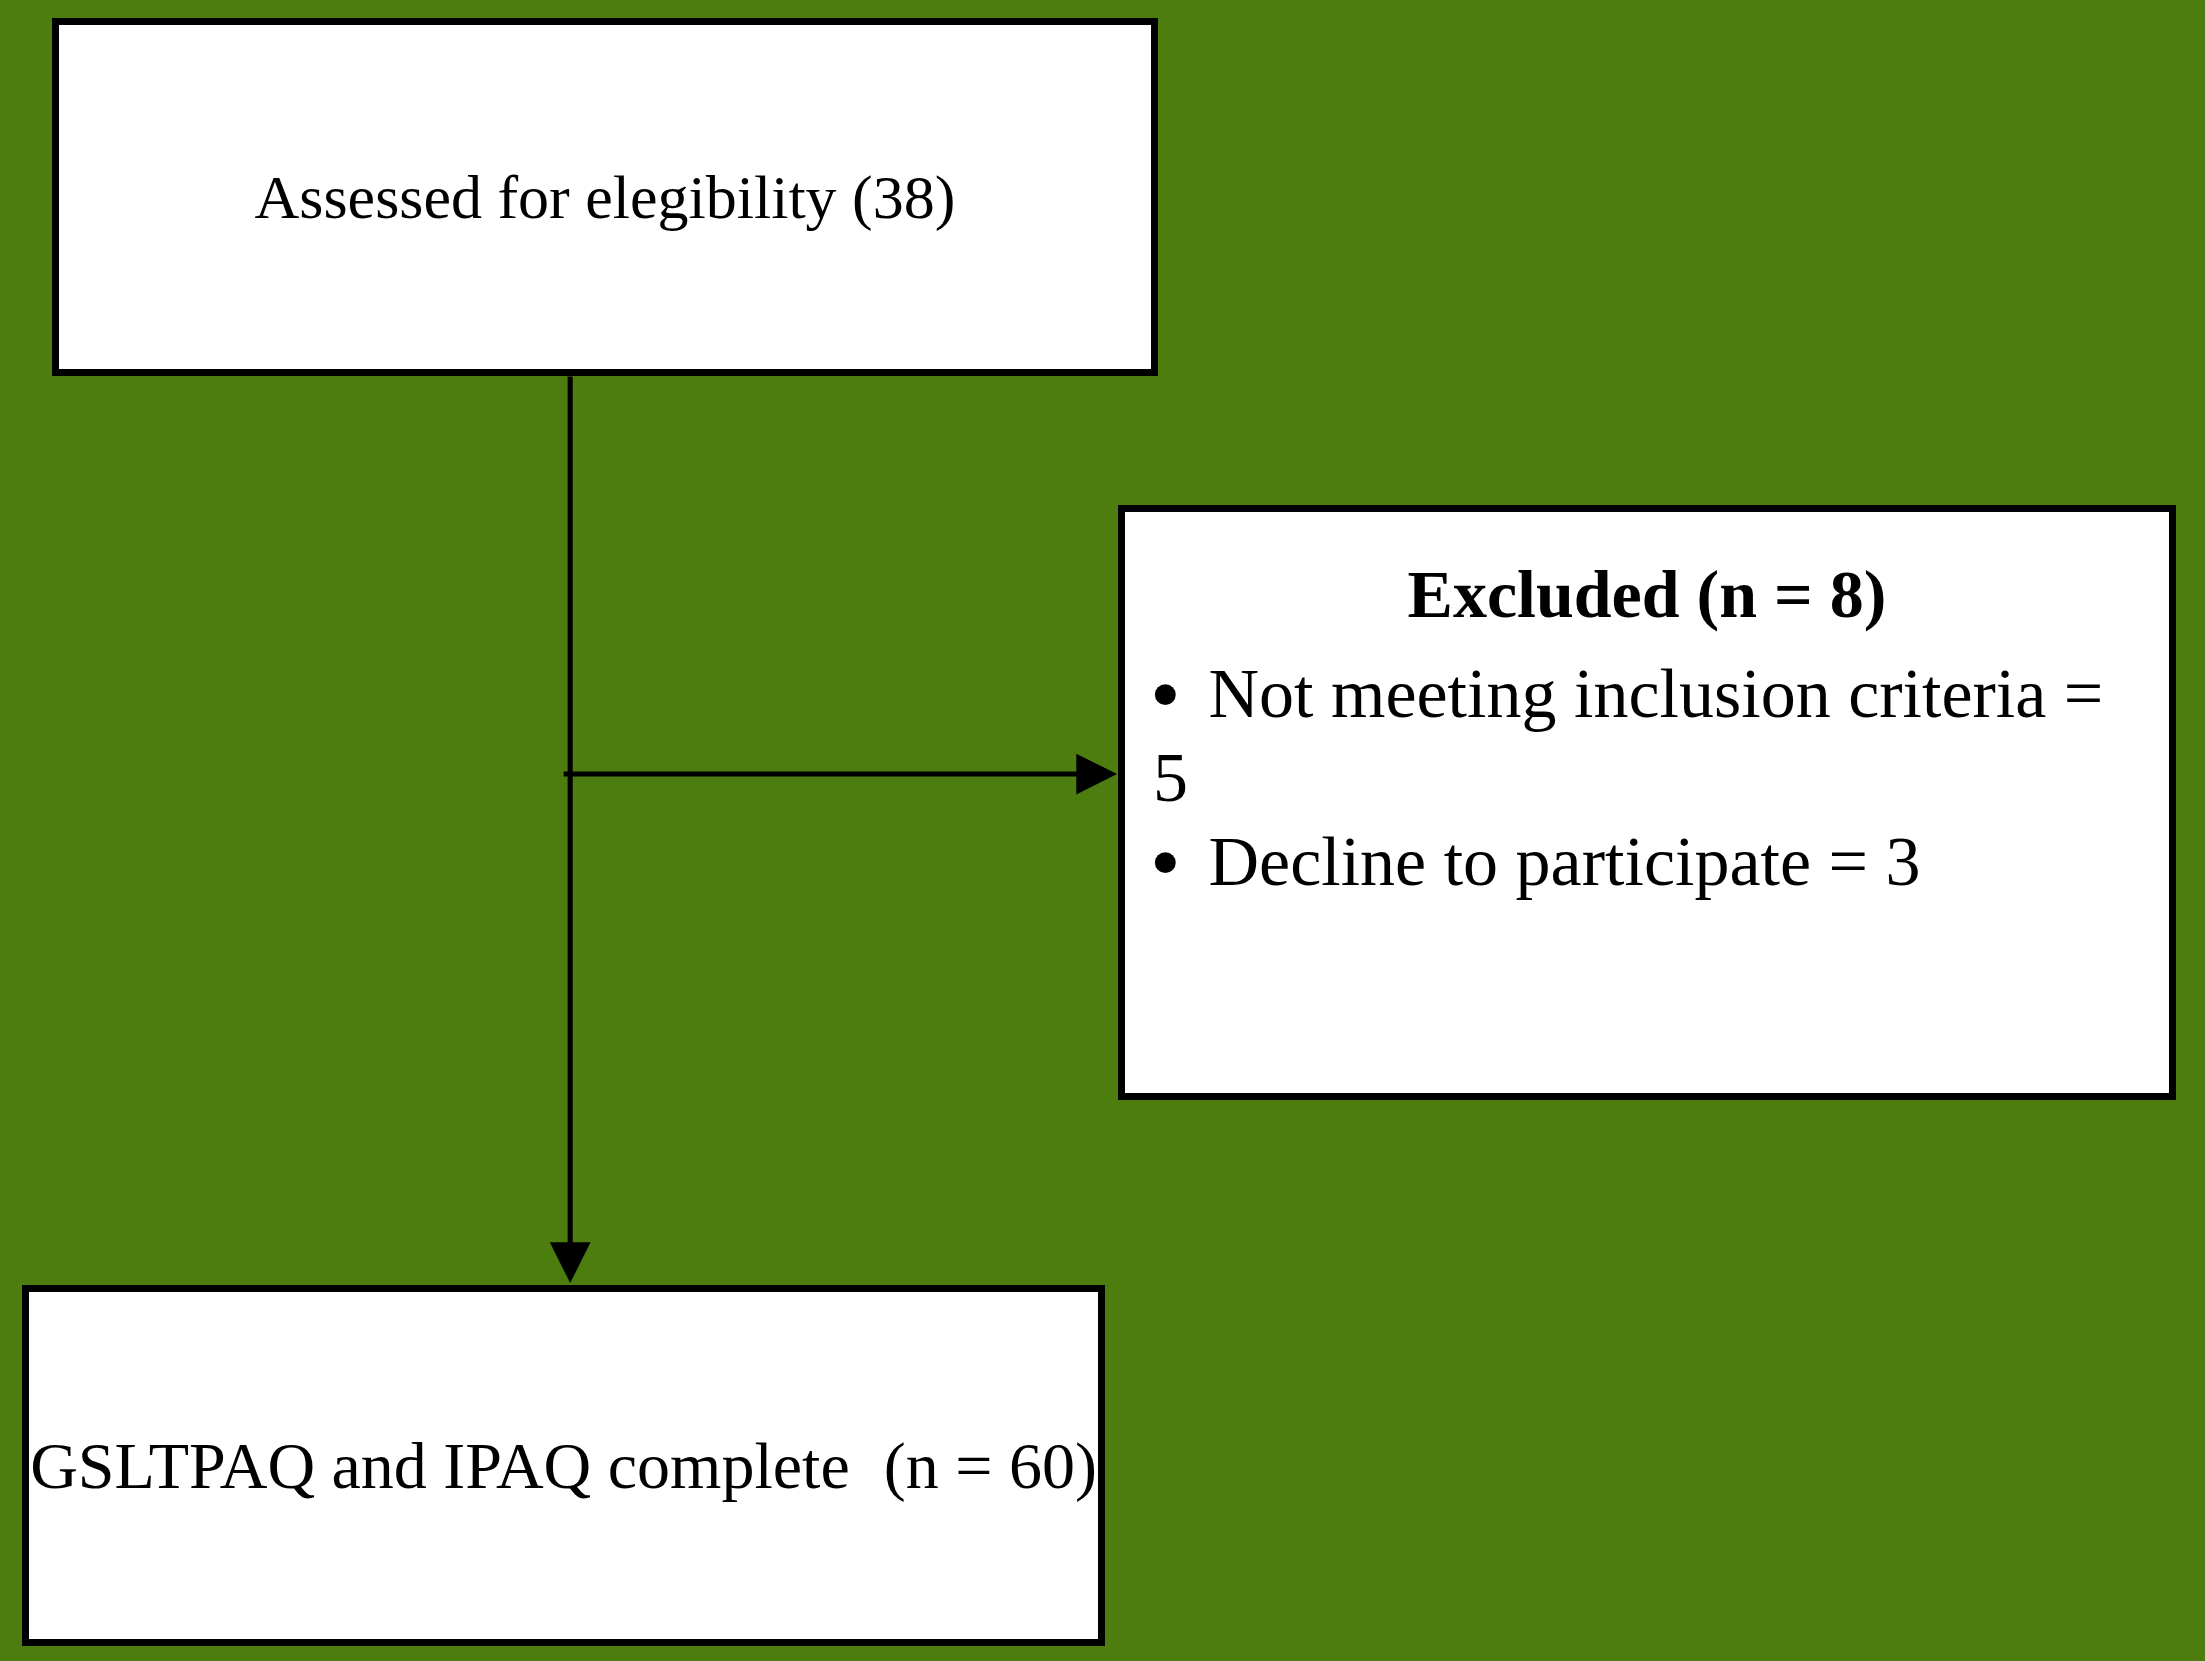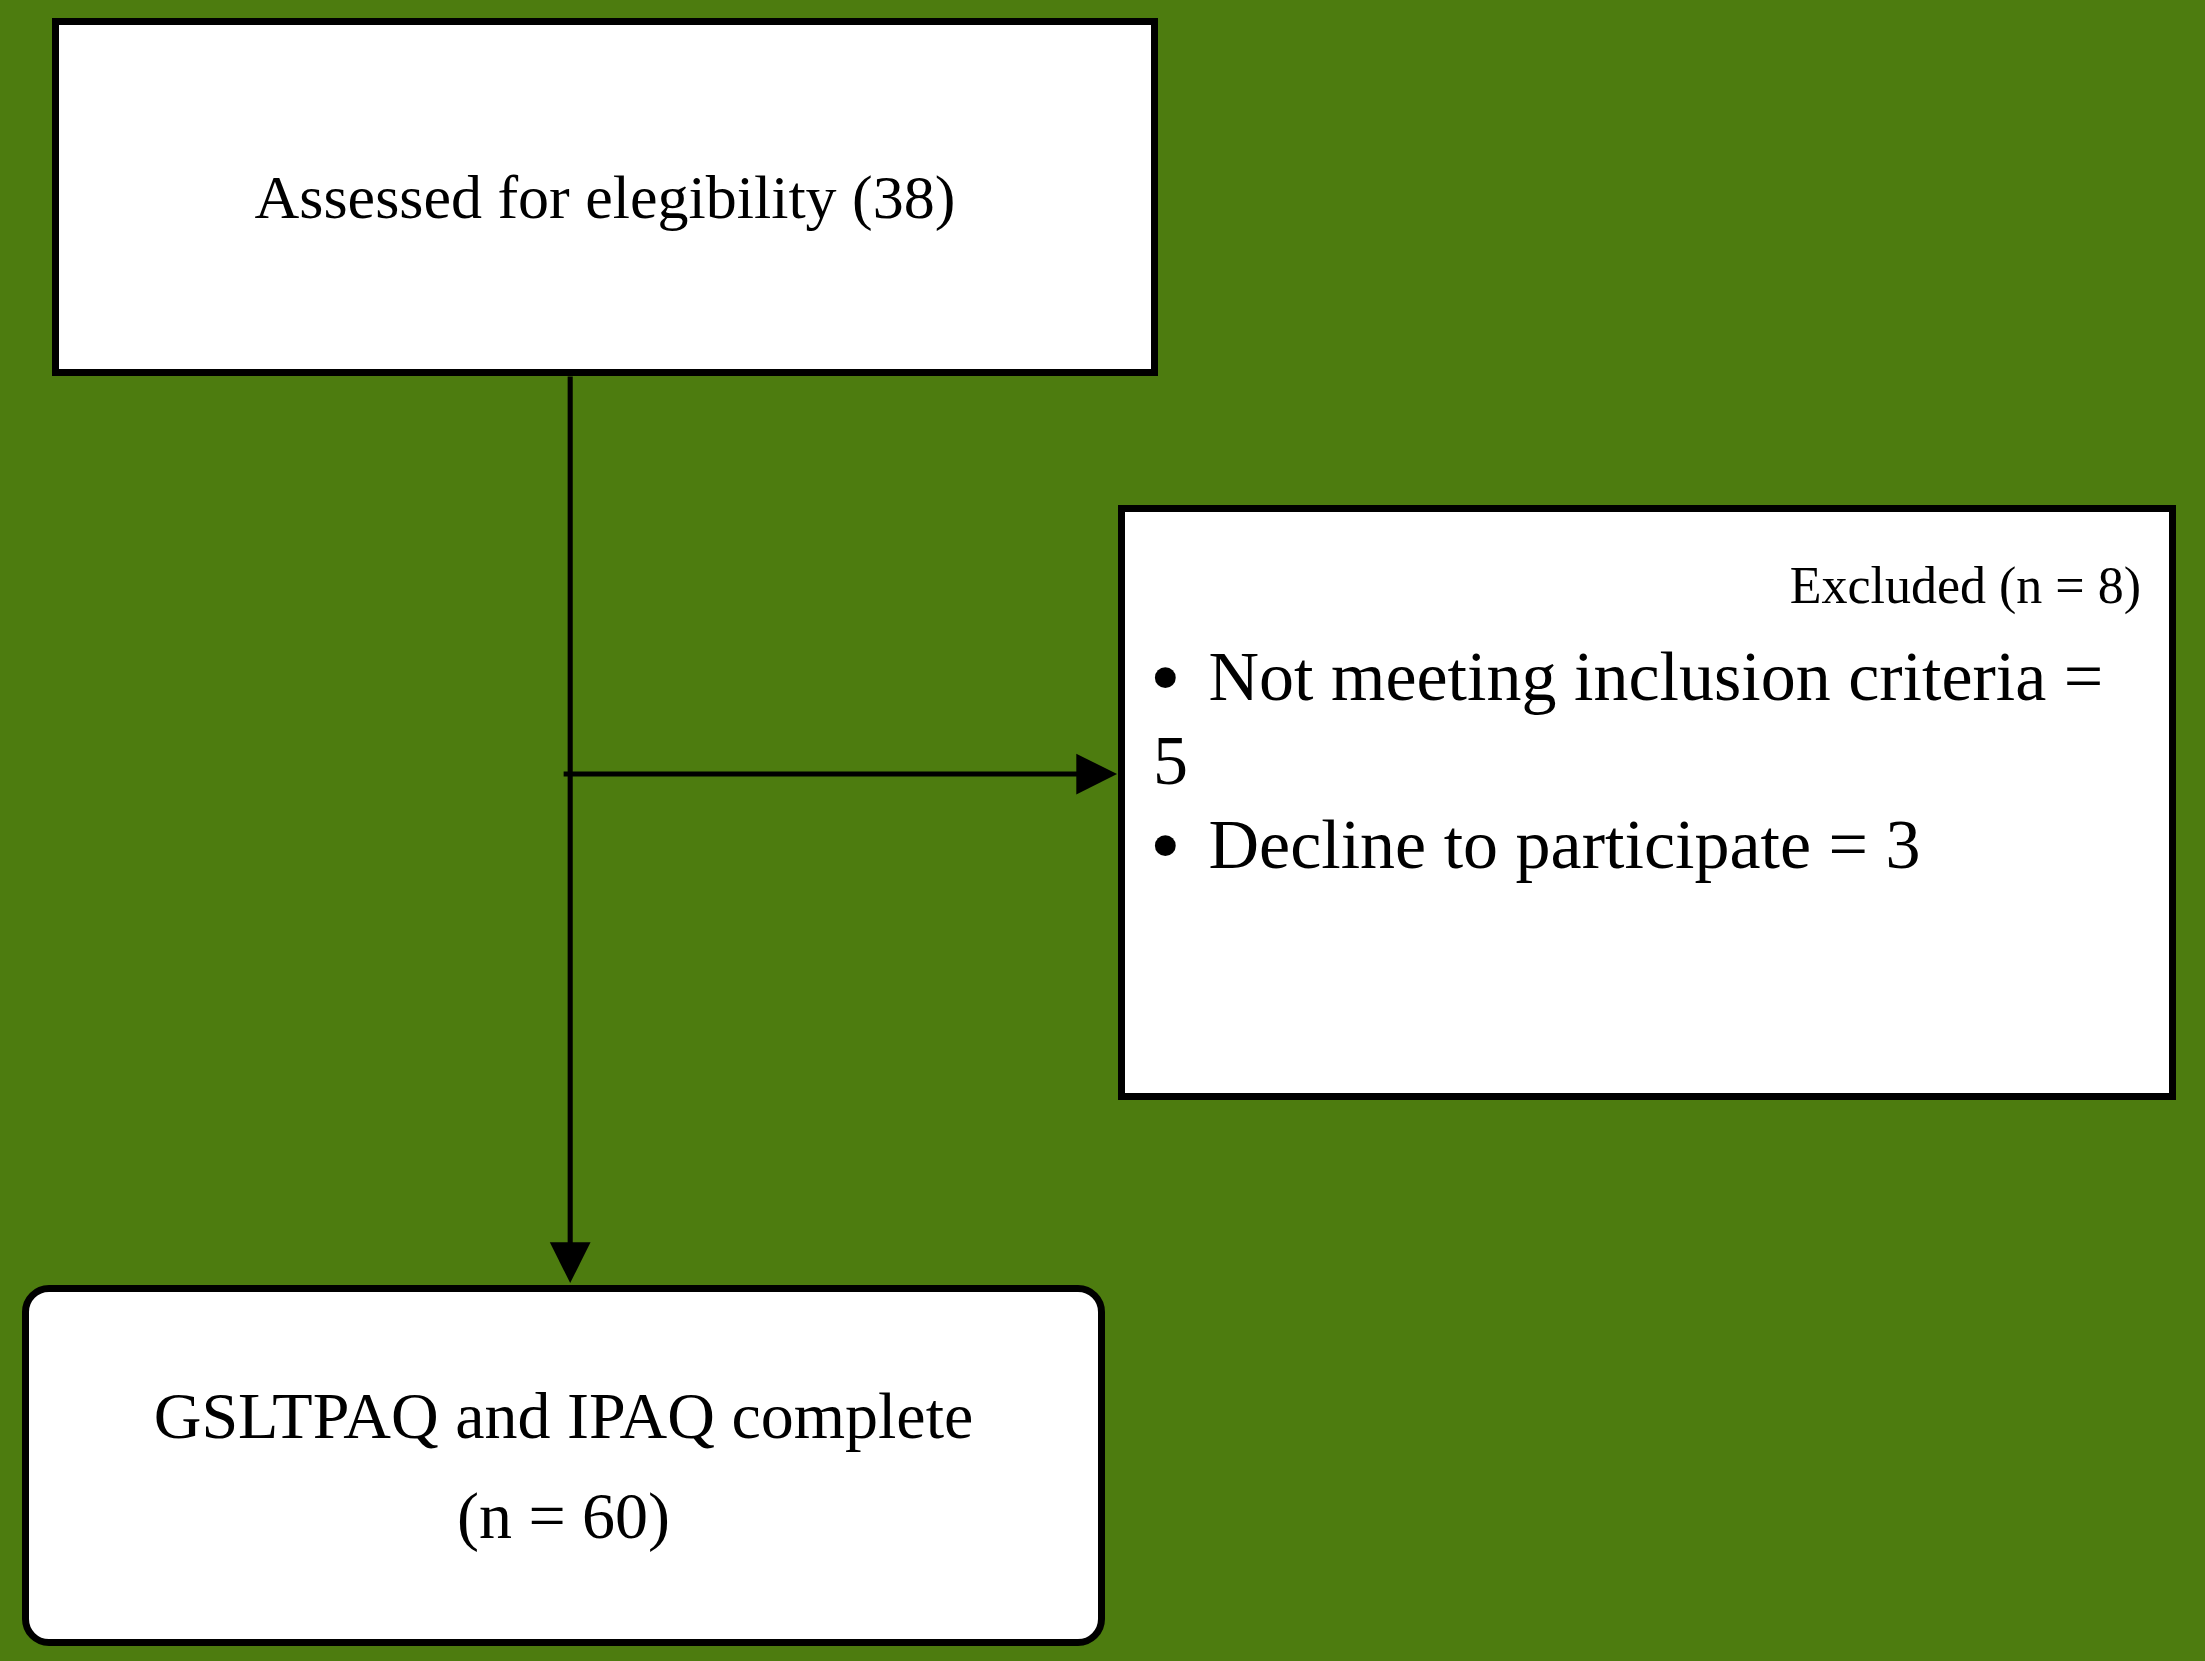--- a/index.html
+++ b/index.html
@@ -33,23 +33,24 @@
     line-height: 1.1;
     text-align: center;
   }
   
   #node-excluded {
     left: 1118px; top: 505px;
     width: 1058px; height: 595px;
     padding: 45px 28px 0 28px;
   }
   #node-excluded .title {
-    font-size: 52px;
+    font-size: 68px;
     line-height: 1.1;
-    text-align: right;
+    text-align: center;
+    font-weight: bold;
   }
   #node-excluded .items {
     margin-top: 20.4px;
   }
   .bullet-item {
     font-size: 70px;
     line-height: 1.2;
     text-align: left;
   }
   .bullet-item + .bullet-item {
@@ -57,24 +58,23 @@
   .bullet-item .bullet {
     display: inline-block;
     margin-right: 31px;
     transform: scale(1.25);
     transform-origin: center;
   }
   
   #node-complete {
     left: 22px; top: 1285px;
     width: 1083px; height: 361px;
-    display: flex; flex-direction: column;
+    display: flex; flex-direction: row;
     align-items: center; justify-content: center;
     gap: 34px;
-    border-radius: 27px;
   }
   #node-complete .line {
     font-size: 66px;
     line-height: 1;
     text-align: center;
   }
   #arrow-layer {
     position: absolute;
     left: 0; top: 0;
     width: 2205px; height: 1661px;

